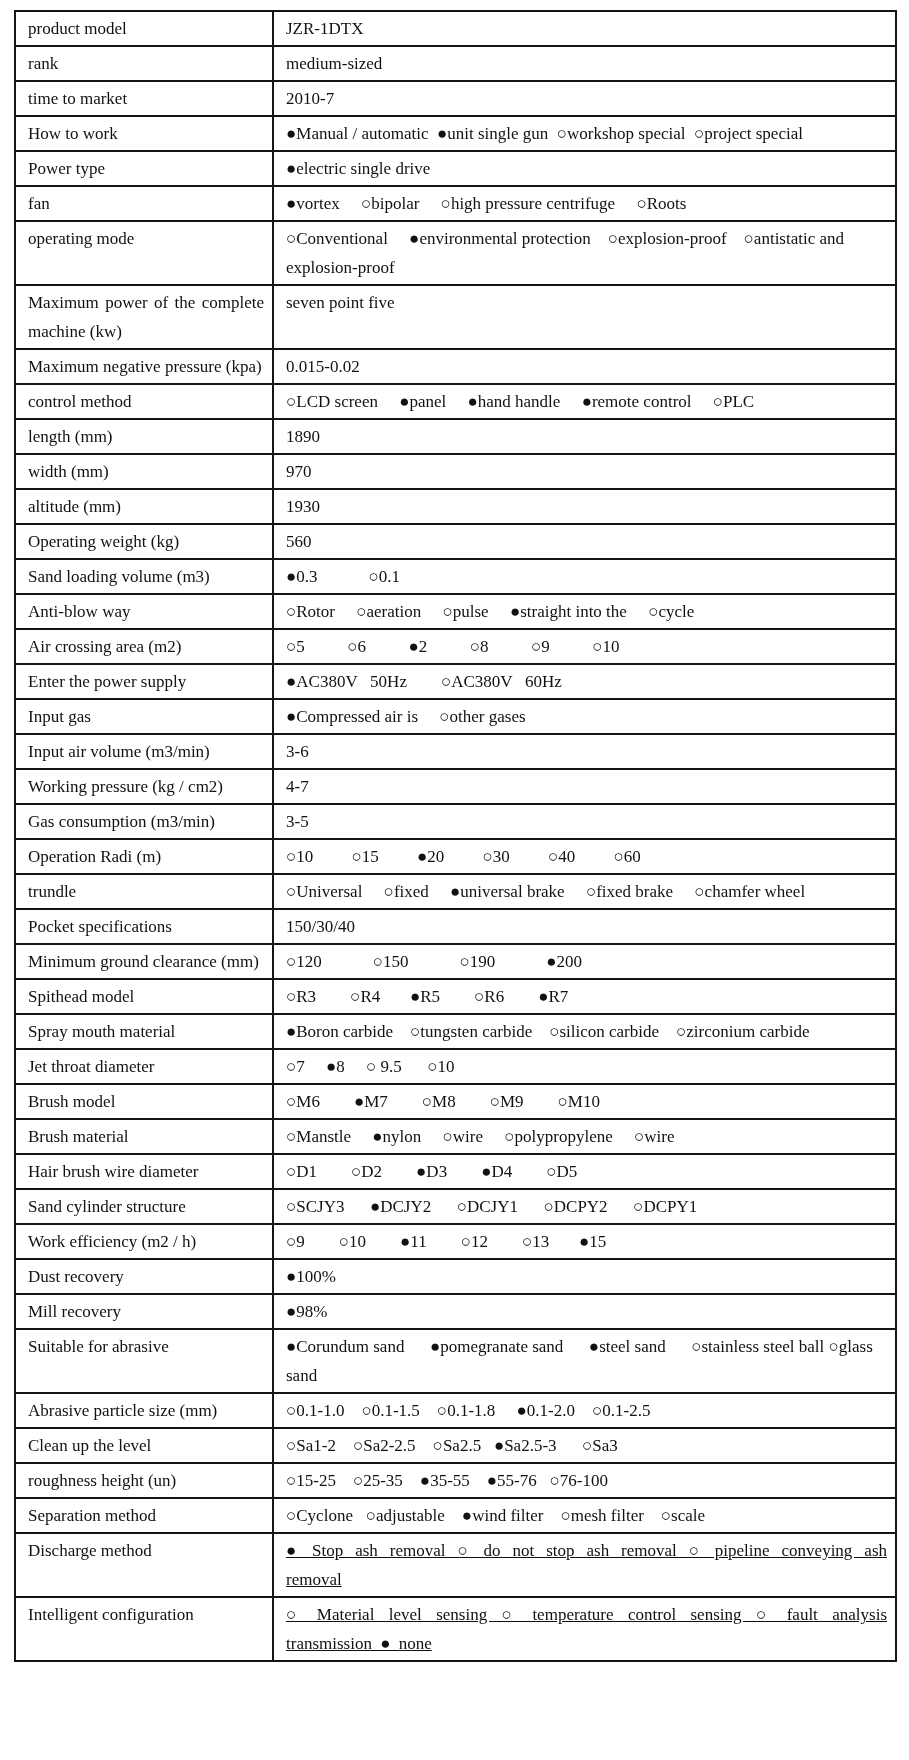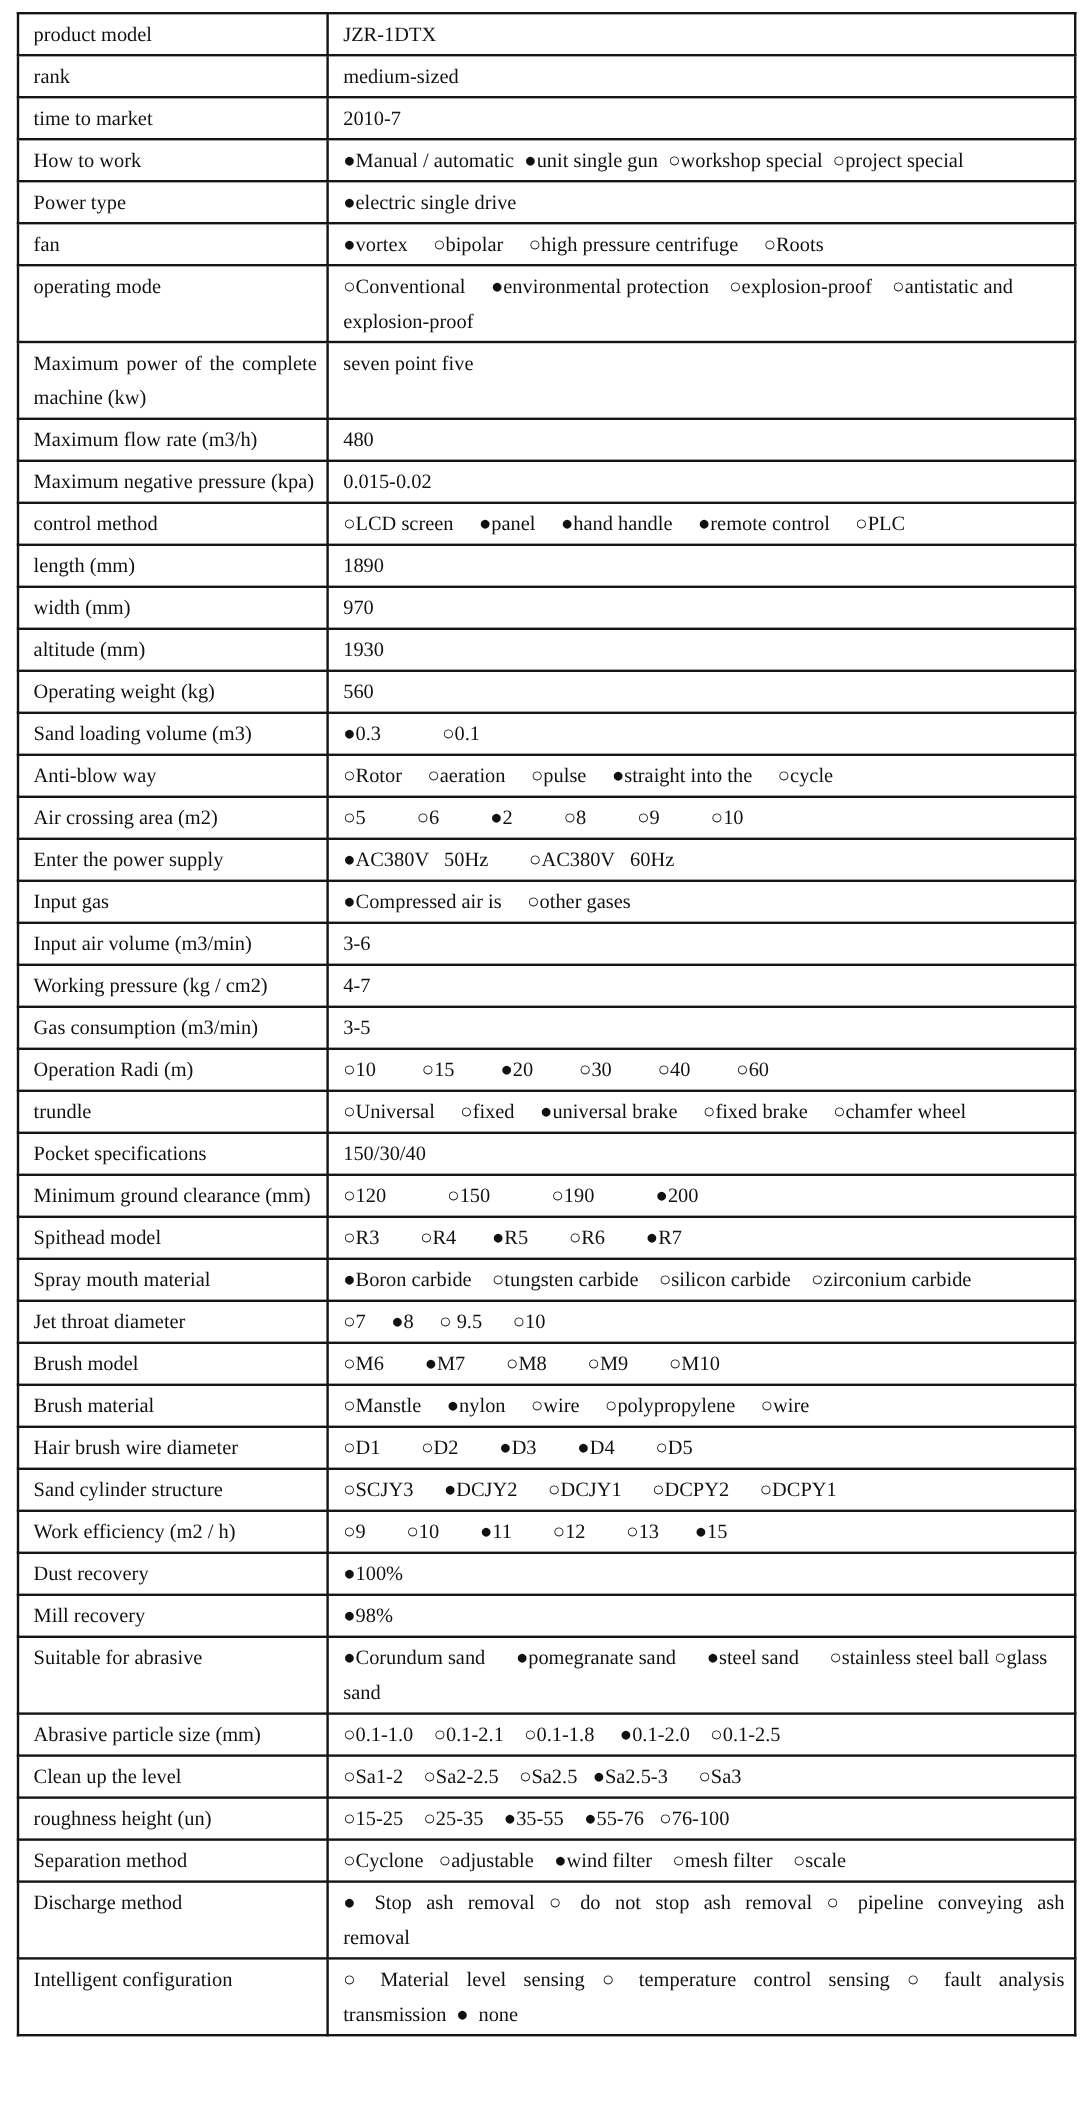--- a/index.html
+++ b/index.html
@@ -34,20 +34,21 @@
   td.value-cell {
     white-space: pre-wrap;
     padding-left: 10px;
     padding-right: 8px;
     margin-top: 34px;
   }
   td.value-cell.justify {
     white-space: normal;
     text-align: justify;
     word-spacing: 4px;
+    text-decoration: underline;
   }
 </style>
 </head>
 <body>
 
 <table class="spec">
   <colgroup>
     <col style="width:258px">
     <col style="width:623px">
   </colgroup>
@@ -78,24 +79,20 @@
   </tr>
       <tr>
     <td class="label-cell">operating mode</td>
     <td class="value-cell">○Conventional     ●environmental protection    ○explosion-proof    ○antistatic and explosion-proof</td>
   </tr>
       <tr>
     <td class="label-cell">Maximum power of the complete machine (kw)</td>
     <td class="value-cell">seven point five</td>
   </tr>
       <tr>
-    <td class="label-cell">Maximum flow rate (m3/h)</td>
-    <td class="value-cell">480</td>
-  </tr>
-      <tr>
     <td class="label-cell">Maximum negative pressure (kpa)</td>
     <td class="value-cell">0.015-0.02</td>
   </tr>
       <tr>
     <td class="label-cell">control method</td>
     <td class="value-cell">○LCD screen     ●panel     ●hand handle     ●remote control     ○PLC</td>
   </tr>
       <tr>
     <td class="label-cell">length (mm)</td>
     <td class="value-cell">1890</td>
@@ -199,21 +196,21 @@
       <tr>
     <td class="label-cell">Mill recovery</td>
     <td class="value-cell">●98%</td>
   </tr>
       <tr>
     <td class="label-cell">Suitable for abrasive</td>
     <td class="value-cell">●Corundum sand      ●pomegranate sand      ●steel sand      ○stainless steel ball ○glass sand</td>
   </tr>
       <tr>
     <td class="label-cell">Abrasive particle size (mm)</td>
-    <td class="value-cell">○0.1-1.0    ○0.1-2.1    ○0.1-1.8     ●0.1-2.0    ○0.1-2.5</td>
+    <td class="value-cell">○0.1-1.0    ○0.1-1.5    ○0.1-1.8     ●0.1-2.0    ○0.1-2.5</td>
   </tr>
       <tr>
     <td class="label-cell">Clean up the level</td>
     <td class="value-cell">○Sa1-2    ○Sa2-2.5    ○Sa2.5   ●Sa2.5-3      ○Sa3</td>
   </tr>
       <tr>
     <td class="label-cell">roughness height (un)</td>
     <td class="value-cell">○15-25    ○25-35    ●35-55    ●55-76   ○76-100</td>
   </tr>
       <tr>

